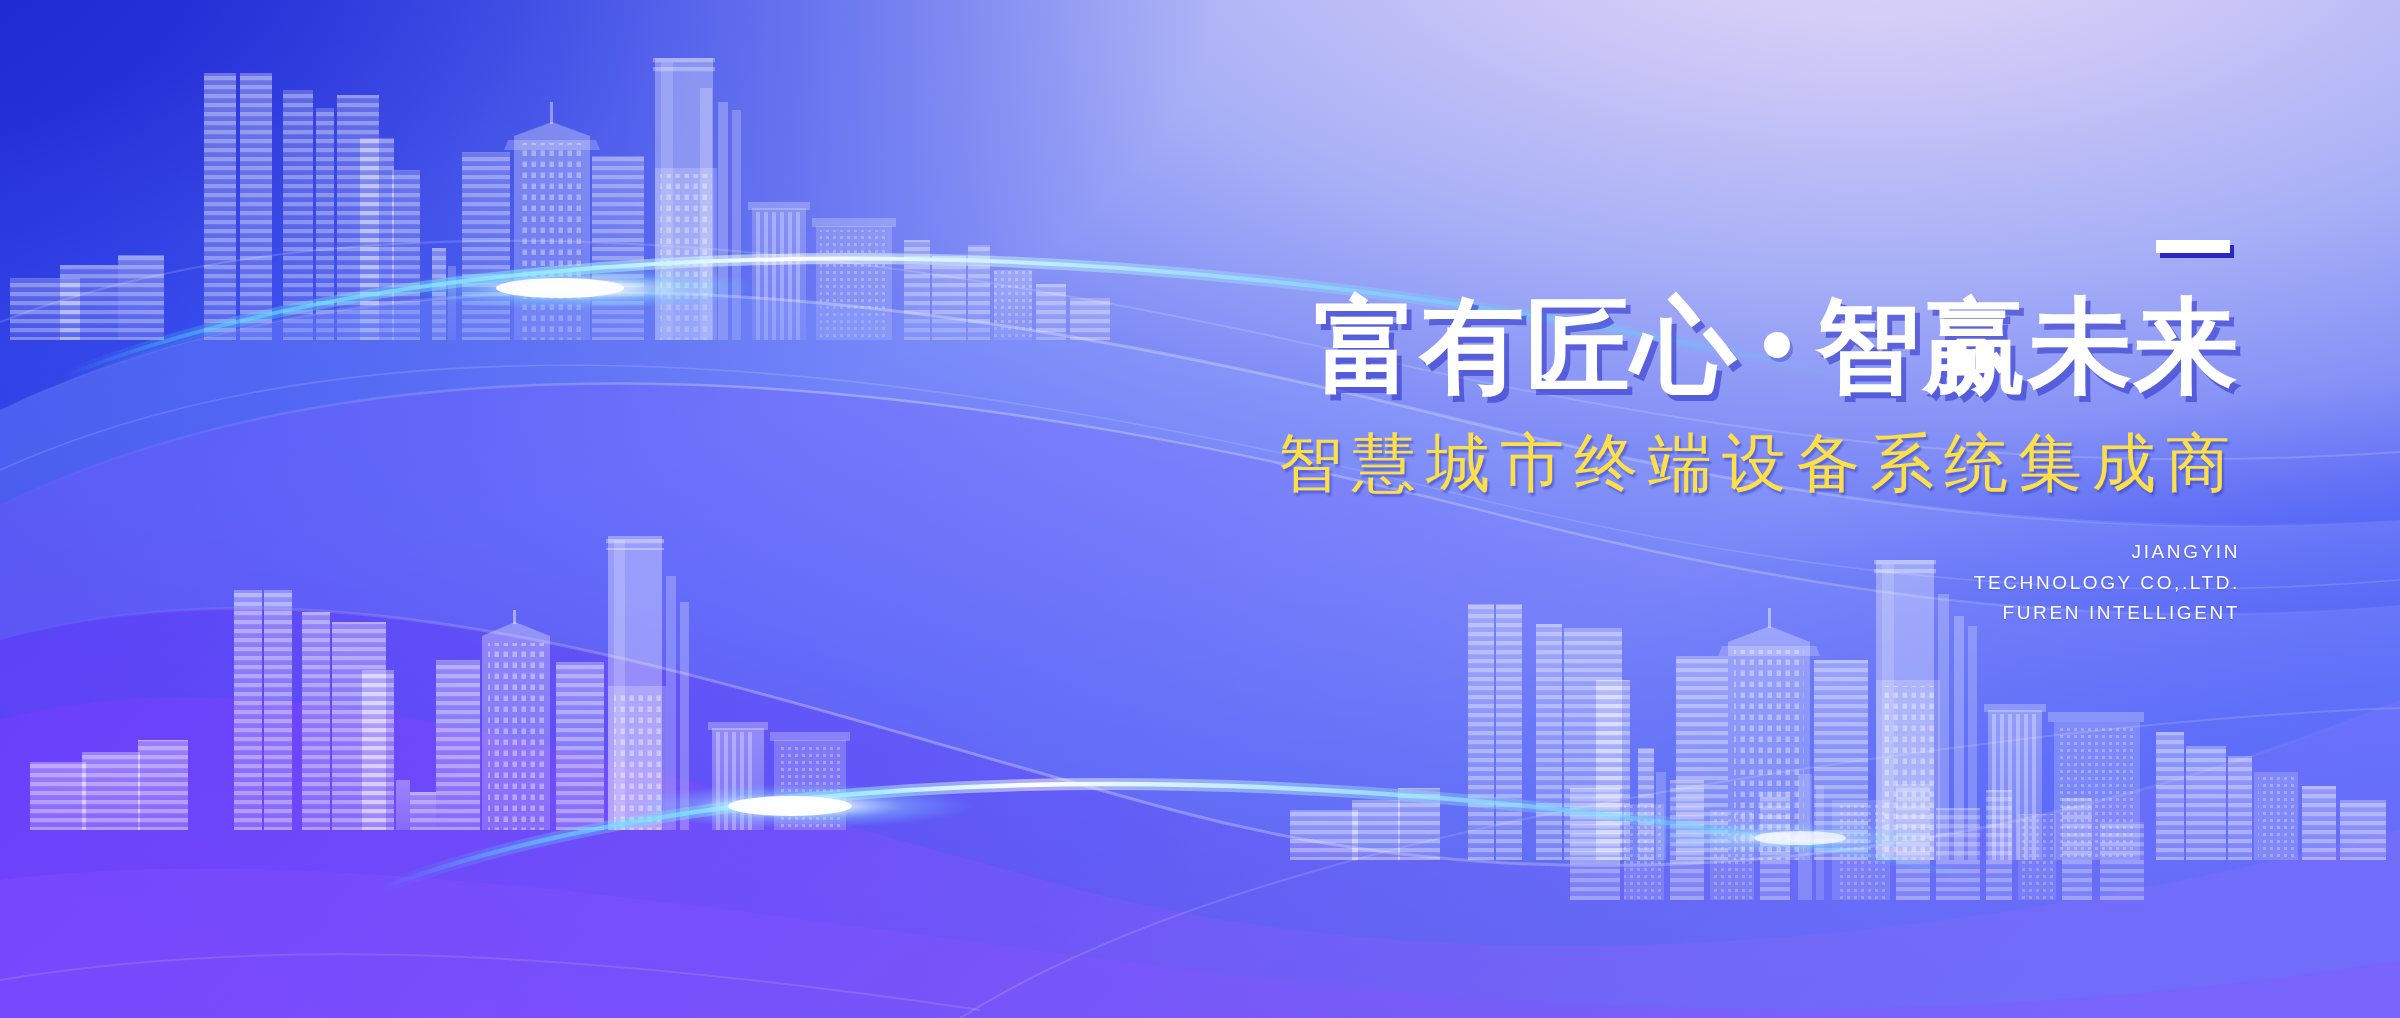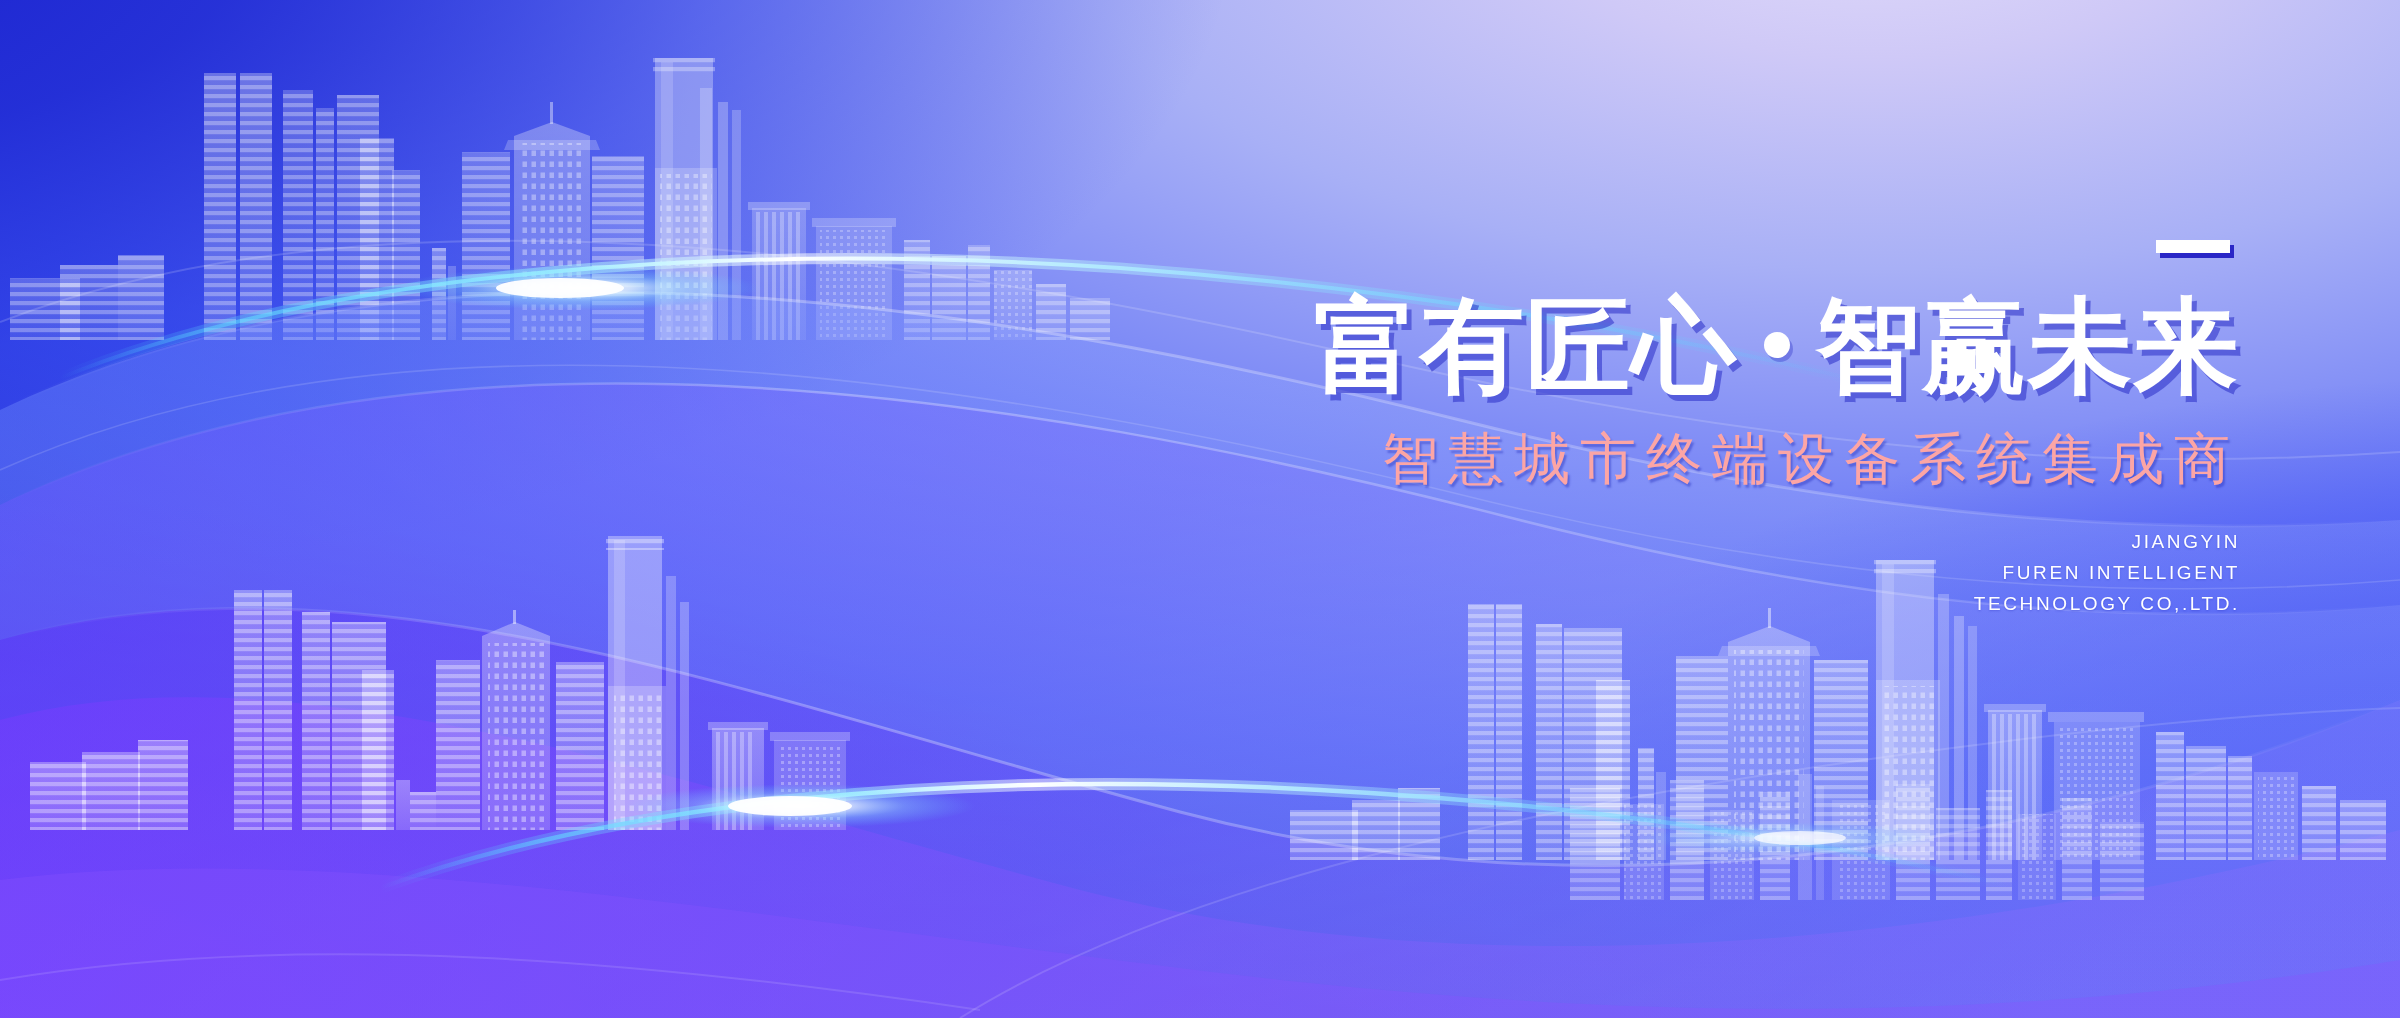--- a/index.html
+++ b/index.html
@@ -82,23 +82,23 @@
     vertical-align: middle;
     width: 26px; height: 26px;
     border-radius: 50%;
     background: #ffffff;
     margin: 0 26px 18px 26px;
     text-shadow: none;
     box-shadow: 3px 4px 0 rgba(42,46,198,0.35);
   }
   .subhead {
     margin: 26px 0 12px 0;
-    font-size: 56px;
+    font-size: 64px;
     line-height: 1.2;
-    color: #fca5a5;
+    color: #fde047;
     letter-spacing: 10px;
     white-space: nowrap;
     font-weight: normal;
     text-shadow: 2px 3px 2px rgba(40,50,190,0.45);
     font-family: "DejaVu Sans", "Liberation Sans", sans-serif;
   }
   .company {
     margin-top: 35px;
     color: #ffffff;
     font-size: 19px;
@@ -506,19 +506,19 @@
     <div>
       <span class="eyebrow"></span>
     </div>
 
     <h1 class="headline"><span>富有匠心</span><span class="sep"></span><span>智赢未来</span></h1>
 
     <div class="subhead">智慧城市终端设备系统集成商</div>
 
     <div class="company">
       <div>JIANGYIN</div>
+      <div>TECHNOLOGY CO,.LTD.</div>
       <div>FUREN INTELLIGENT</div>
-      <div>TECHNOLOGY CO,.LTD.</div>
     </div>
 
   </div>
 
 </div>
 
 </body></html>

